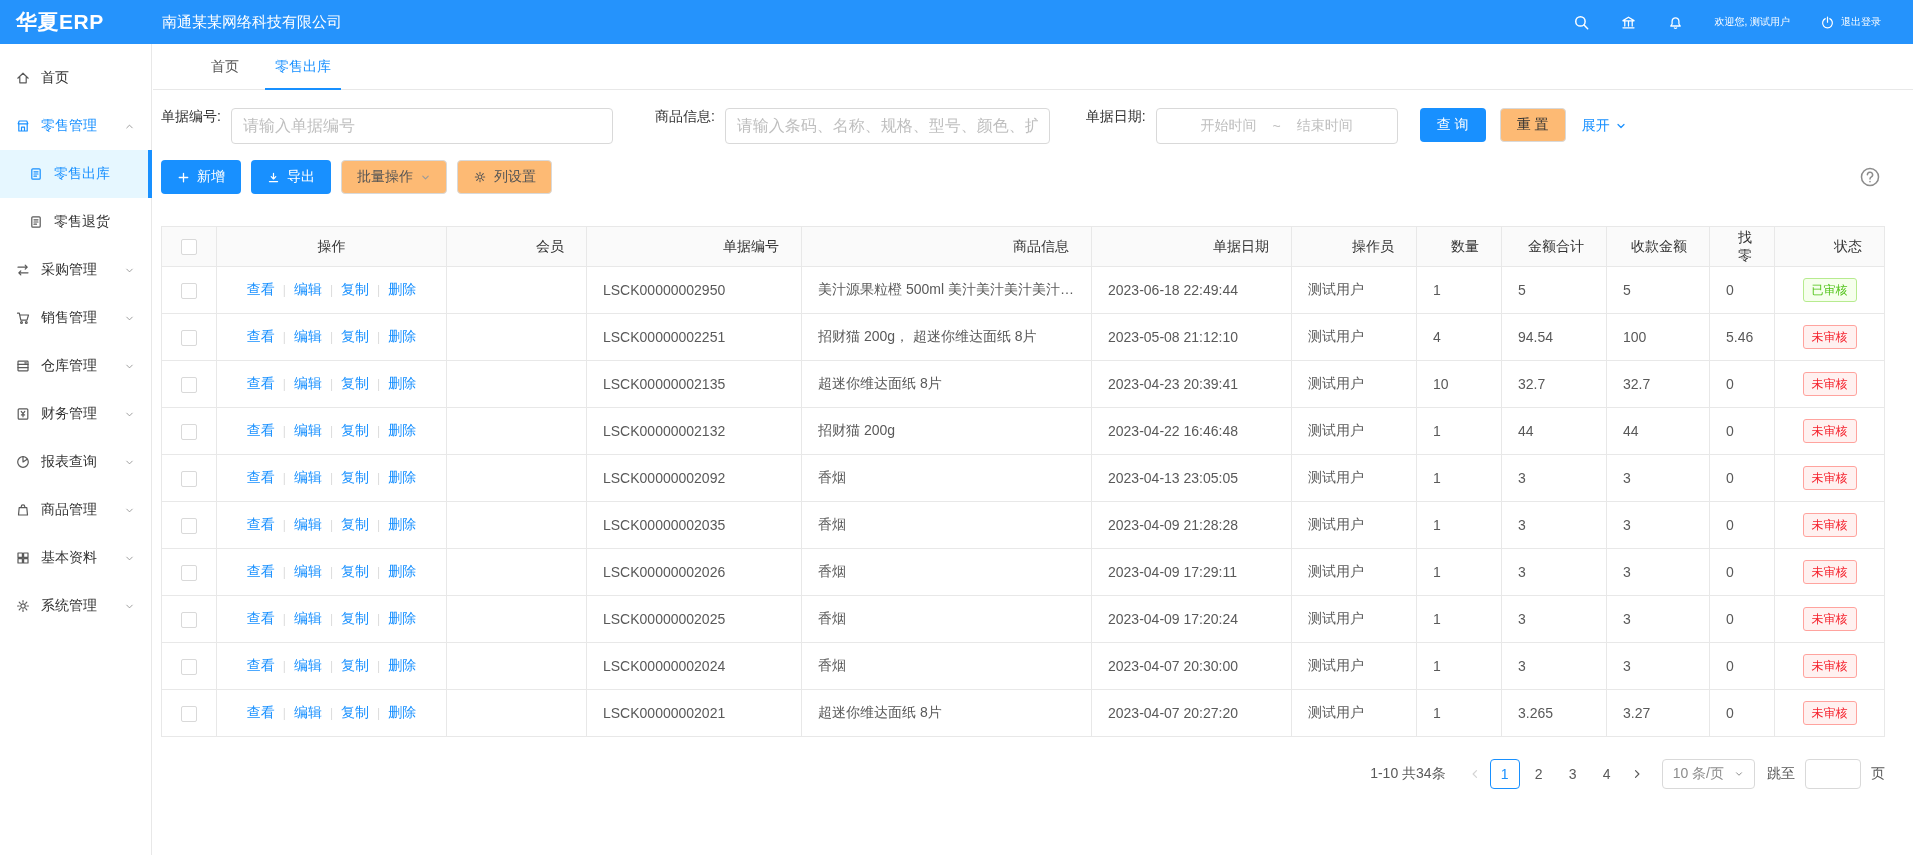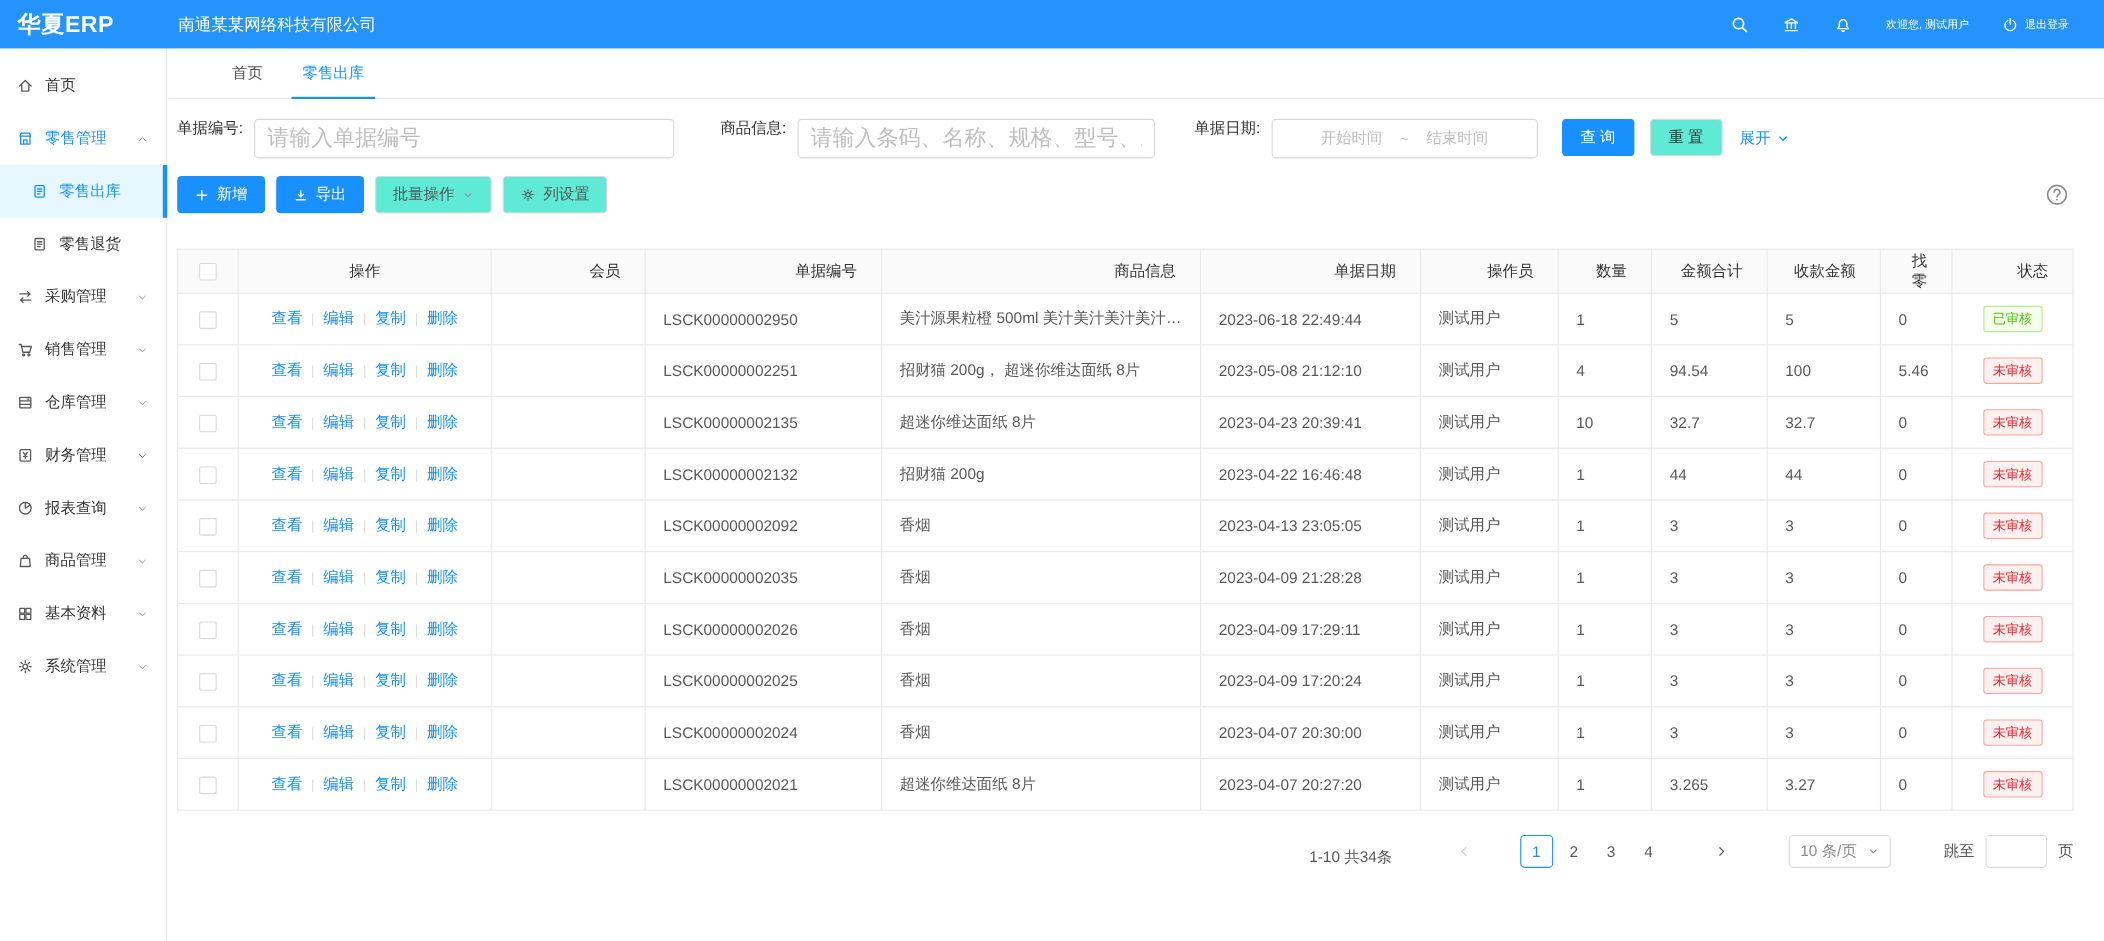--- a/index.html
+++ b/index.html
@@ -35,31 +35,31 @@
   .tabbar { height:46px; border-bottom:1px solid #e8e8e8; display:flex; padding-left:40px; }
   .tab { padding:0 18px; display:flex; align-items:center; font-size:14px; color:#555; cursor:pointer; position:relative; }
   .tab.active { color:#1890ff; }
   .tab.active::after { content:''; position:absolute; left:8px; right:8px; bottom:-1px; height:2px; background:#1890ff; }
 
   .content { padding:0 28px 0 8px; }
 
   
   .filter-bar { margin-top:18px; display:flex; }
   .flabel { font-size:14px; color:#333; font-weight:500; margin-right:10px; white-space:nowrap; }
-  .finput { height:36px; border:1px solid #d9d9d9; border-radius:4px; font-size:20px; padding:0 11px;
+  .finput { height:36px; border:1px solid #d9d9d9; border-radius:4px; font-size:16px; padding:0 11px;
     color:#333; outline:none; }
   .finput::placeholder { color:#bfbfbf; }
   .inp-docno { width:382px; margin-right:42px; }
   .inp-product { width:325px; margin-right:36px; }
   .date-range { width:242px; height:36px; border:1px solid #d9d9d9; border-radius:4px; display:flex;
     align-items:center; justify-content:center; gap:16px; color:#bfbfbf; font-size:14px; margin-right:22px; cursor:text; }
   .btn { height:34px; border-radius:4px; font-size:14px; display:inline-flex; align-items:center;
     justify-content:center; cursor:pointer; border:1px solid transparent; white-space:nowrap; }
   .btn-primary { background:#1890ff; color:#fff; }
-  .btn-plain { background:#5eead4; border-color:#d9d9d9; color:#555; }
+  .btn-plain { background:#fdba74; border-color:#d9d9d9; color:#555; }
   .search-btn { width:66px; margin-right:14px; }
   .reset-btn { width:66px; margin-right:16px; color:#333; }
   .expand-link { color:#1890ff; font-size:14px; display:flex; align-items:center; gap:5px; cursor:pointer; }
 
   
   .toolbar { margin-top:16px; display:flex; align-items:center; }
   .toolbar .btn { margin-right:10px; padding:0 15px; gap:7px; }
   .help { margin-left:auto; color:#8c8c8c; display:flex; margin-right:4px; cursor:pointer; }
 
   
@@ -71,21 +71,21 @@
   .cb { width:16px; height:16px; border:1px solid #d9d9d9; border-radius:2px; background:#fff;
     display:inline-block; vertical-align:middle; cursor:pointer; }
   .ops { display:flex; align-items:center; justify-content:center; }
   .op-link { color:#1890ff; cursor:pointer; }
   .op-sep { color:#dcdcdc; margin:0 8px; font-size:12px; }
   .badge { display:inline-block; font-size:12px; padding:2px 8px; border-radius:3px; border:1px solid; line-height:1.5; }
   .badge.approved { color:#52c41a; border-color:#b7eb8f; background:#f6ffed; }
   .badge.unapproved { color:#f5222d; border-color:#ffa39e; background:#fff1f0; }
 
   
-  .pagination { margin-top:22px; display:flex; align-items:flex-end; justify-content:flex-end; font-size:14px; color:#595959;gap:36px; }
+  .pagination { margin-top:22px; display:flex; align-items:center; justify-content:flex-end; font-size:14px; color:#595959; }
   .pg-total { margin-right:14px; }
   .pg-btn { min-width:30px; height:30px; display:inline-flex; align-items:center; justify-content:center;
     cursor:pointer; border-radius:4px; }
   .pg-prev { color:#d4d4d4; }
   .pg-next { color:#595959; }
   #pg-pages { display:inline-flex; gap:4px; }
   .pg-page { border:1px solid transparent; }
   .pg-page.current { border-color:#1890ff; color:#1890ff; }
   .pg-size { height:30px; border:1px solid #d9d9d9; border-radius:4px; display:inline-flex; align-items:center;
     padding:0 10px; gap:10px; color:#8c8c8c; cursor:pointer; margin-left:10px; }

